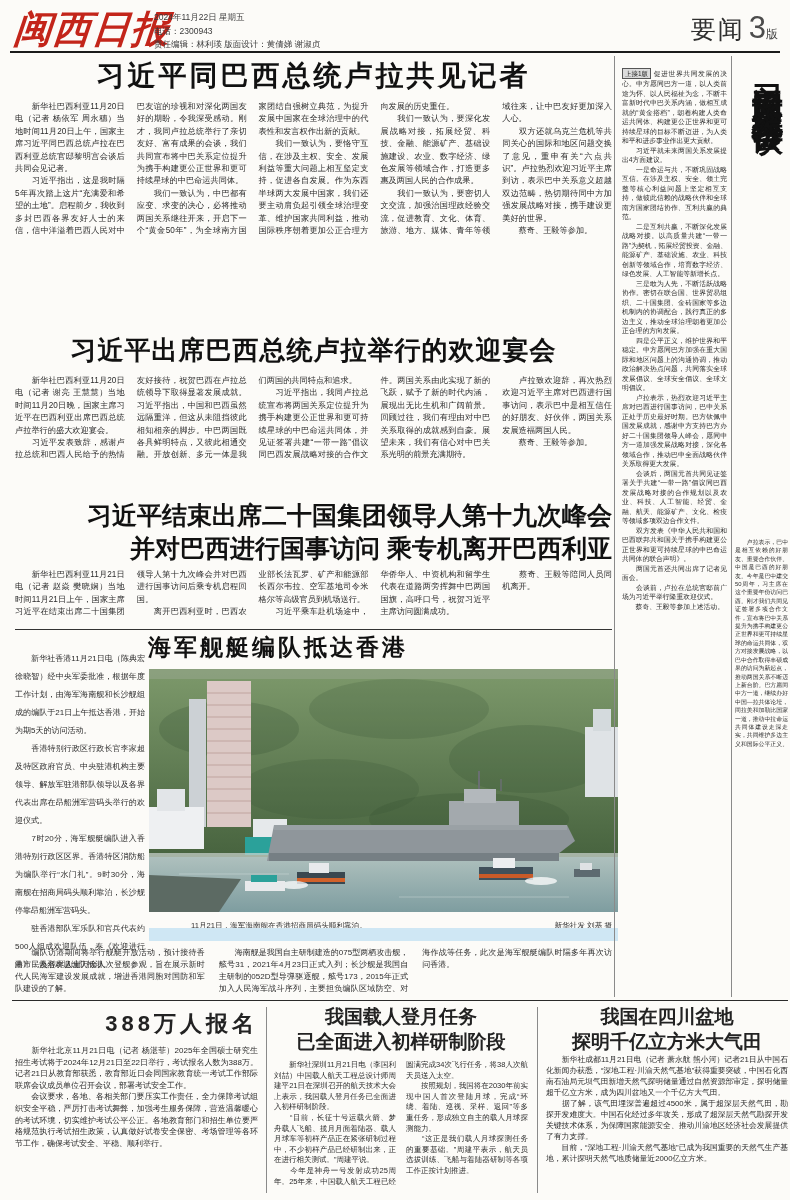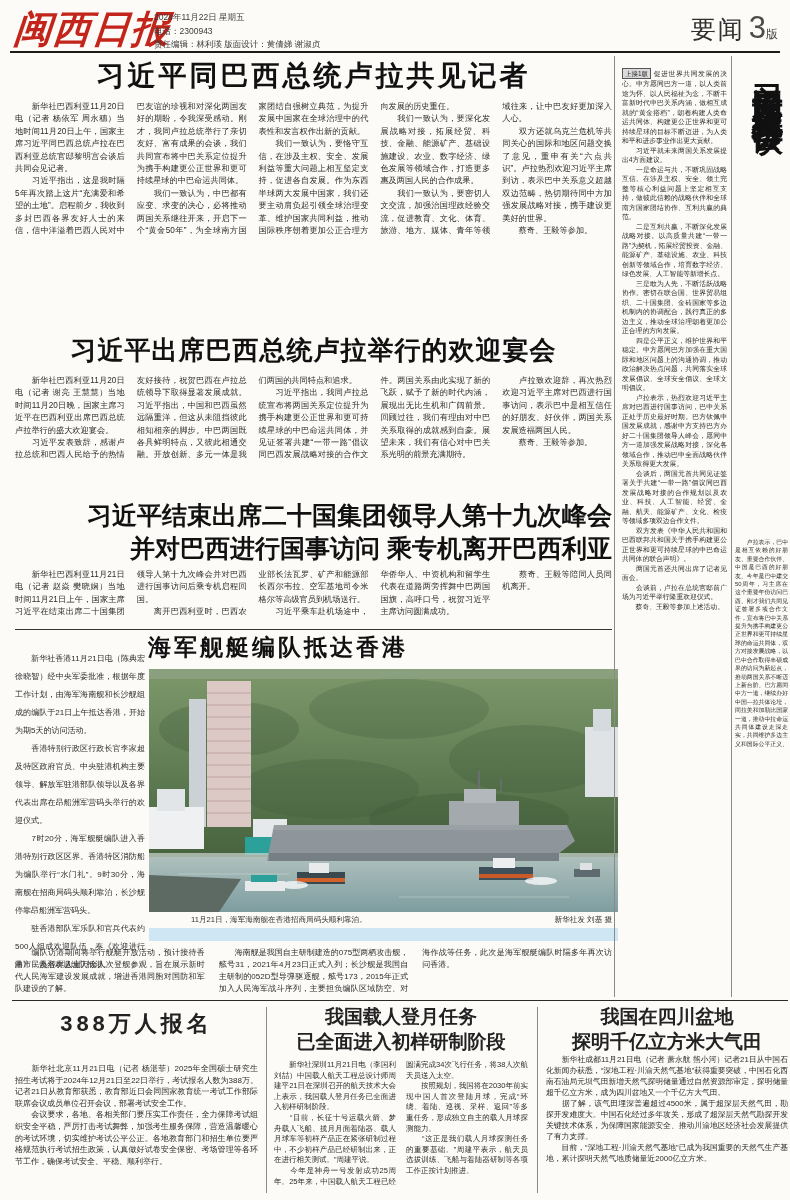--- a/index.html
+++ b/index.html
@@ -28,42 +28,42 @@
          white-space:pre-line;overflow:hidden;}
   .b2{top:375px;height:123px;}
   .b3{top:569px;height:57px;}
   .midrule{left:15px;top:629px;width:597px;height:1px;background:#333;}
   
   .navyhead{left:148px;top:632px;font-size:23px;font-weight:bold;letter-spacing:3px;color:#111;}
   .navyleft{left:15px;top:650px;width:130px;height:350px;font-size:8px;line-height:18px;
             text-align:justify;white-space:pre-line;color:#2c2c2c;overflow:hidden;}
   .photo{left:149px;top:669px;width:469px;height:243px;overflow:hidden;background:#6b8a5e;}
   .caprow{left:149px;top:913px;width:469px;display:flex;justify-content:space-between;
-          font-size:7.6px;color:#333;padding-top:2px;}
+          font-size:7.6px;color:#333;padding-top:8px;}
   .caprow .c1{margin-left:42px;}
   .caprow .c2{margin-right:6px;}
   .blueband{left:149px;top:928px;width:469px;height:13px;background:#cfe7f4;}
   .navybottom{left:15px;top:947px;width:597px;height:52px;column-count:3;column-gap:14px;
               font-size:8px;line-height:12px;text-align:justify;white-space:pre-line;
               color:#2c2c2c;overflow:hidden;}
   
   .vr{width:1px;background:#8a8a8a;}
   .cont{left:622px;top:58px;width:105px;height:939px;font-size:6.8px;line-height:9.5px;
         text-align:justify;color:#2c2c2c;white-space:pre-line;overflow:hidden;}
   .cont-tag{display:inline-block;border:1px solid #555;background:#dcdcdc;color:#222;
             font-size:6.5px;padding:0 2px;margin-right:2px;white-space:nowrap;}
   .sidehead{left:736px;top:60px;width:52px;height:470px;writing-mode:vertical-rl;
             font-size:31px;font-weight:bold;letter-spacing:3px;color:#111;text-align:justify;}
   .sidebody{left:735px;top:538px;width:53px;height:458px;font-size:5.9px;line-height:8.4px;
             text-align:justify;color:#2c2c2c;white-space:pre-line;overflow:hidden;}
   
   .brule{left:12px;top:1000px;width:776px;height:1px;background:#2a2a2a;}
   .bl{left:15px;top:1006px;width:243px;}
   .bl .kick{font-size:12px;text-align:center;letter-spacing:3px;color:#222;}
-  .bl .bh{font-size:22px;font-weight:bold;text-align:center;letter-spacing:4px;margin:3px 0 24px;}
+  .bl .bh{font-size:22px;font-weight:bold;text-align:right;letter-spacing:4px;margin:3px 0 6px;}
   .smallbody{font-size:8px;line-height:11.6px;text-align:justify;white-space:pre-line;
              color:#2c2c2c;overflow:hidden;}
   .bl .smallbody{height:133px;}
   .bm{left:274px;top:1004px;width:254px;}
   .bmh{font-size:19px;font-weight:bold;text-align:center;line-height:25px;white-space:pre-line;}
   .bm .smallbody{margin-top:6px;height:134px;column-count:2;column-gap:10px;font-size:7.5px;line-height:10.6px;}
   .br{left:546px;top:1004px;width:242px;}
   .br .smallbody{margin-top:0;height:134px;font-size:7.8px;line-height:11px;}
 </style>
 </head>

